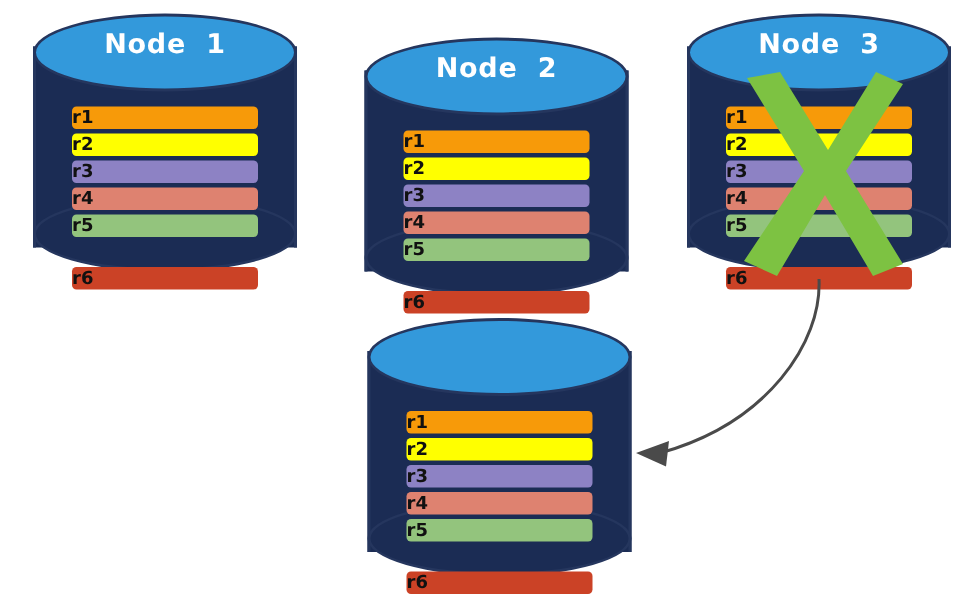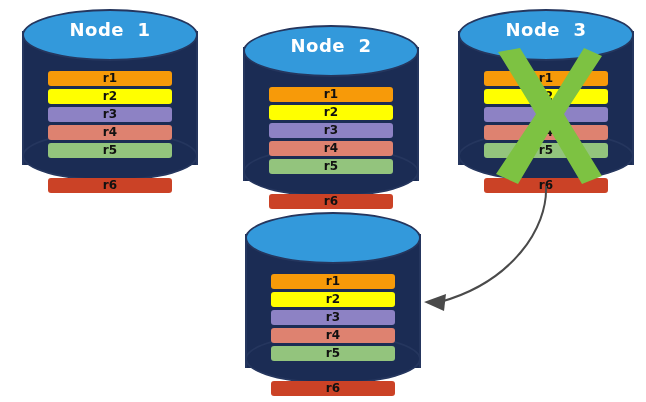--- a/index.html
+++ b/index.html
@@ -75,21 +75,20 @@
     width: 124px;
     z-index: 5;
   }
   .row {
     height: 15px;
     margin-bottom: 3px;
     border-radius: 3px;
     color: #111111;
     font-size: 12px;
     font-weight: bold;
-    text-align: center;
     line-height: 15px;
     box-sizing: border-box;
   }
   .row:last-child { margin-bottom: 0; margin-top: 20px; }
 
   
   .cross {
     position: absolute;
     z-index: 9;
     pointer-events: none;

